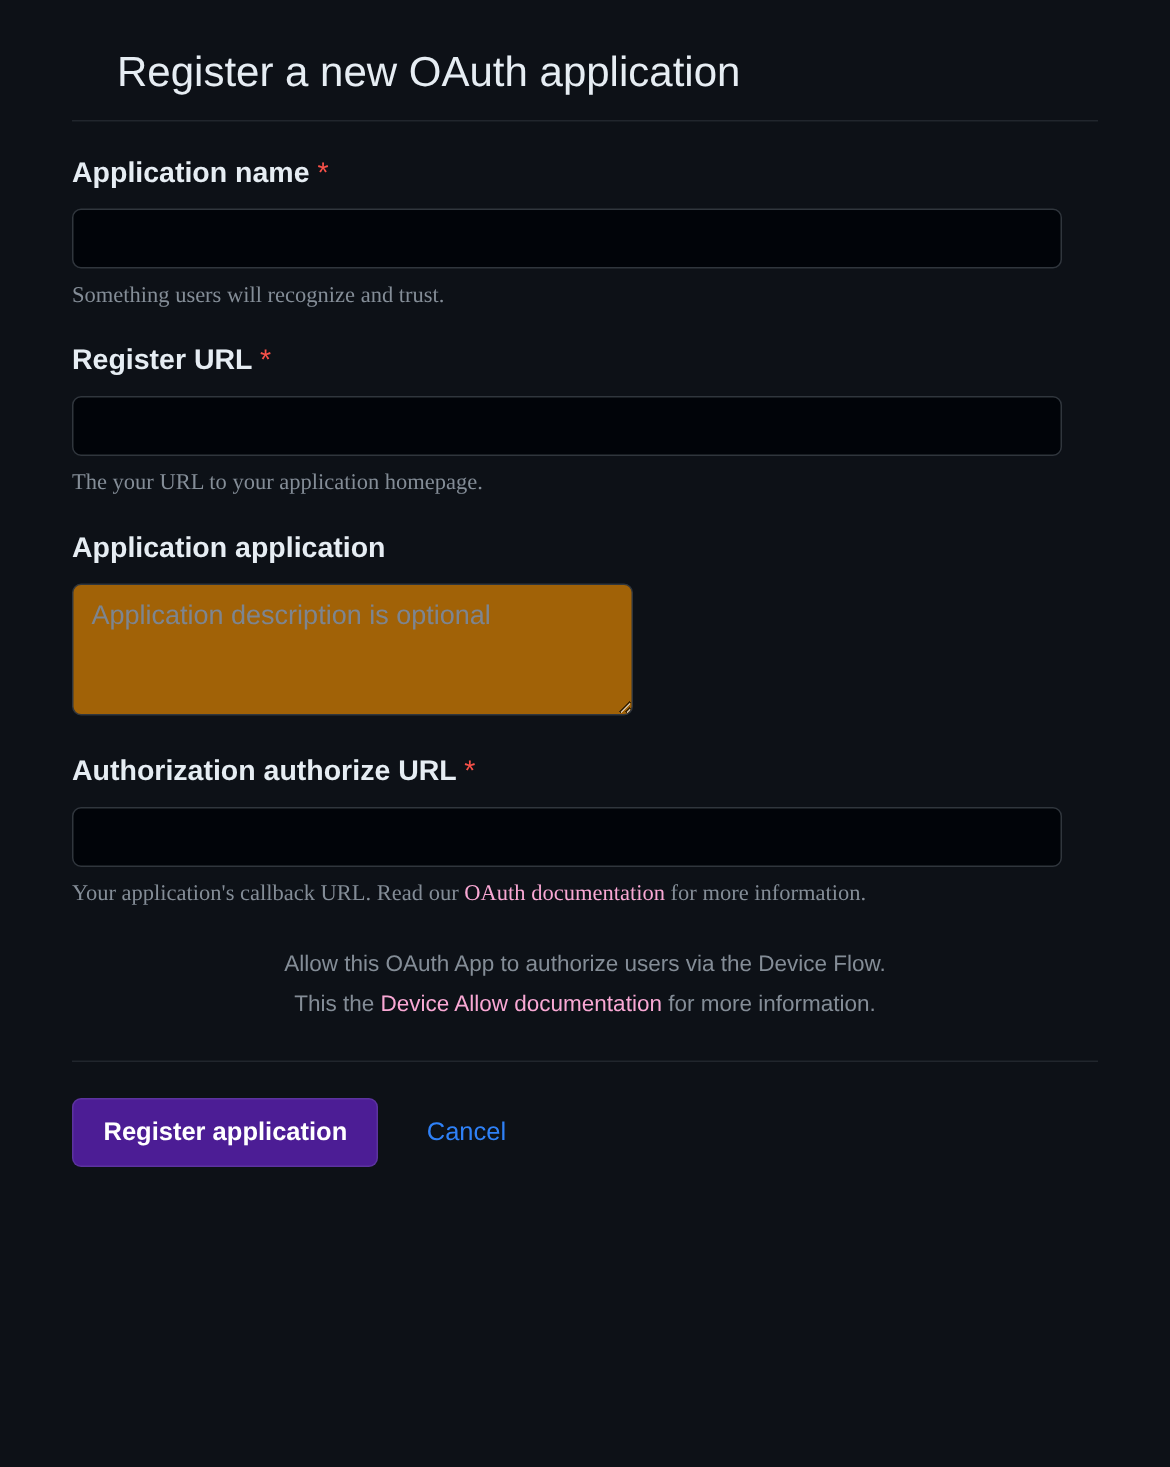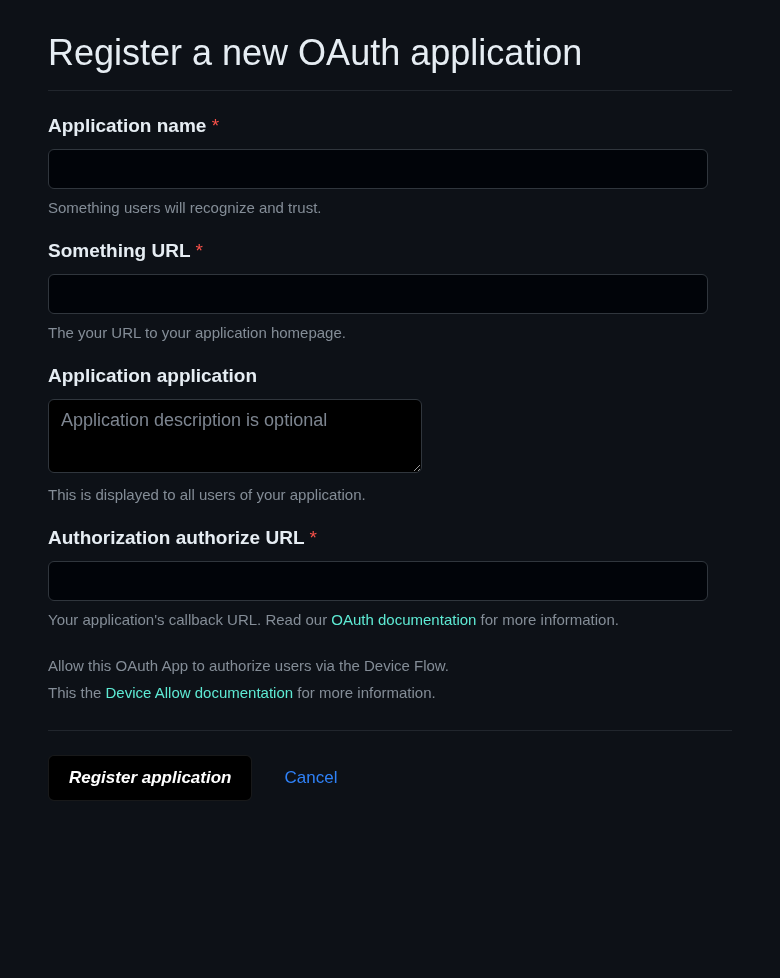--- a/index.html
+++ b/index.html
@@ -10,24 +10,25 @@
     body {
       background-color: #0d1117;
       color: #e6edf3;
       font-family: -apple-system, BlinkMacSystemFont, "Segoe UI", Helvetica, Arial, sans-serif;
       width: 780px;
       height: 978px;
       padding: 32px 48px;
       font-size: 14px;
     }
     .page-title {
-      font-size: 36px;
+      font-size: 28px;
       font-weight: 400;
       color: #e6edf3;
       margin-bottom: 16px;
+      margin-left: 30px;
     }
     .title-divider {
       border-bottom: 1px solid #21262d;
       margin-bottom: 24px;
     }
     .field-group {
       margin-bottom: 24px;
     }
     .field-label {
       display: block;
@@ -45,40 +46,41 @@
       background-color: #010409;
       border: 1px solid #30363d;
       border-radius: 6px;
       padding: 10px 12px;
       color: #e6edf3;
       font-size: 16px;
       font-family: inherit;
     }
     .textarea-input {
       width: 374px;
-      height: 74px;
-      background-color: #000000;
+      height: 88px;
+      background-color: #a16207;
       border: 1px solid #30363d;
       border-radius: 6px;
       padding: 10px 12px;
       color: #e6edf3;
       font-size: 18px;
       font-family: inherit;
       resize: both;
     }
     .textarea-input::placeholder {
       color: #7d8590;
     }
     .help-text {
       font-size: 15px;
       color: #848d97;
       margin-top: 10px;
+      font-family: Liberation Serif, serif;
     }
     .help-link {
-      color: #5eead4;
+      color: #f9a8d4;
       text-decoration: none;
     }
     .checkbox-row {
       display: flex;
       align-items: center;
       gap: 8px;
     }
     .checkbox-input {
       width: 16px;
       height: 16px;
@@ -93,42 +95,42 @@
     .checkbox-label {
       font-size: 19px;
       font-weight: 600;
       color: #e6edf3;
     }
     .checkbox-help {
       font-size: 15px;
       color: #848d97;
       margin-top: 10px;
       line-height: 1.8;
+      text-align: center;
     }
     .button-divider {
       border-top: 1px solid #21262d;
       margin-top: 24px;
       margin-bottom: 24px;
     }
     .button-row {
       display: flex;
       align-items: center;
       gap: 32px;
     }
     .btn-primary {
-      background-color: #000000;
+      background-color: #4c1d95;
       color: #ffffff;
       border: 1px solid rgba(240,246,252,0.1);
       border-radius: 6px;
       padding: 12px 20px;
       font-size: 17px;
       font-weight: 600;
       font-family: inherit;
       cursor: pointer;
-      font-style: italic;
     }
     .btn-link {
       color: #2f81f7;
       font-size: 17px;
       font-weight: 500;
       text-decoration: none;
       cursor: pointer;
     }
   </style>
 </head>
@@ -141,33 +143,32 @@
   <label class="field-label">
     <span>Application name</span>
     <span class="required-asterisk">*</span>
   </label>
   <input type="text" class="text-input" style="">
   <p class="help-text">Something users will recognize and trust.</p>
 </div>
 
 <div class="field-group">
   <label class="field-label">
-    <span>Something URL</span>
+    <span>Register URL</span>
     <span class="required-asterisk">*</span>
   </label>
   <input type="text" class="text-input" style="">
   <p class="help-text">The your URL to your application homepage.</p>
 </div>
 
 <div class="field-group">
   <label class="field-label">
     <span>Application application</span>
   </label>
   <textarea class="textarea-input" placeholder="Application description is optional" style=""></textarea>
-  <p class="help-text">This is displayed to all users of your application.</p>
 </div>
 
 <div class="field-group">
   <label class="field-label">
     <span>Authorization authorize URL</span>
     <span class="required-asterisk">*</span>
   </label>
   <input type="text" class="text-input" style="">
   <p class="help-text">
     <span>Your application's callback URL. Read our </span><a href="#" class="help-link">OAuth documentation</a><span> for more information.</span>

